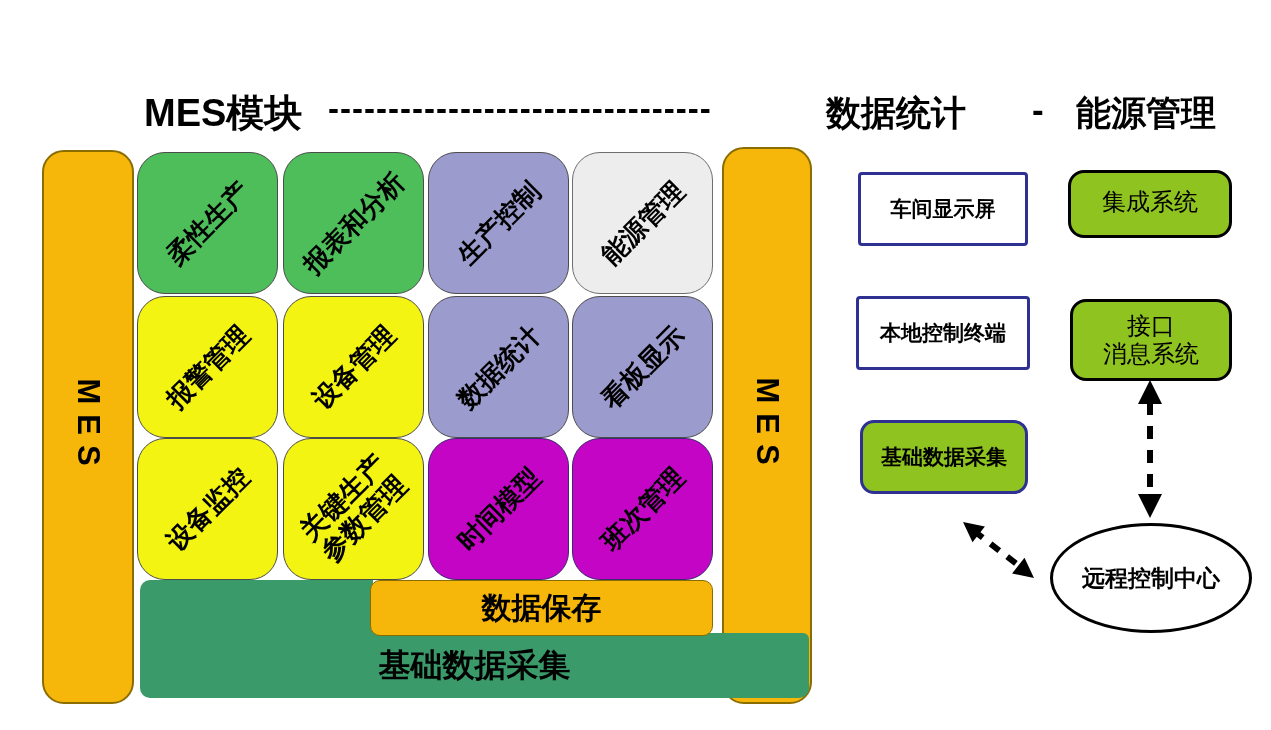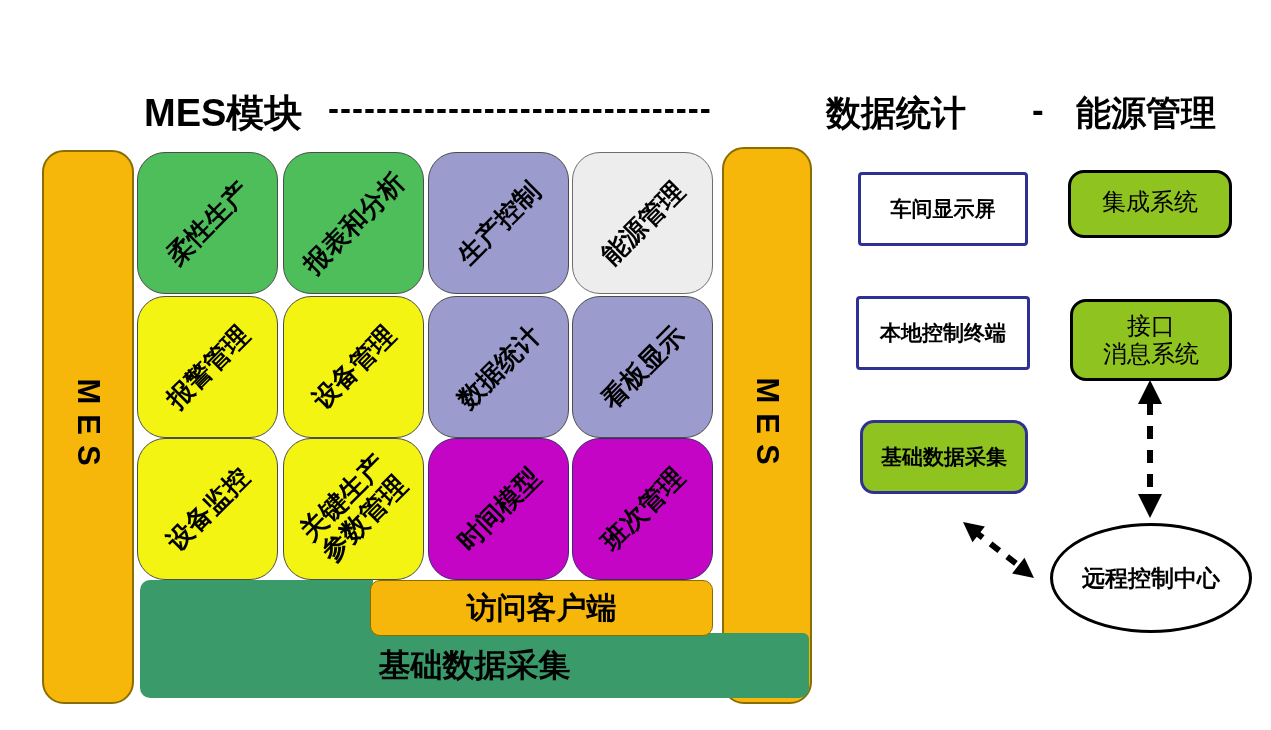--- a/index.html
+++ b/index.html
@@ -108,21 +108,21 @@
   </div>
 <div class="abs tile c-mag" style="left:428px;top:438px;">
     <span>时间模型</span>
   </div>
 <div class="abs tile c-mag" style="left:572px;top:438px;">
     <span>班次管理</span>
   </div>
 
 <div class="abs seagreen" id="green-top"></div>
 <div class="abs" id="data-save">
-  <span>访问客户端</span>
+  <span>数据保存</span>
 </div>
 <div class="abs seagreen" id="green-main">
   <span>基础数据采集</span>
 </div>
 
 <div class="abs rbox client" id="box-workshop">
   <span>车间显示屏</span>
 </div>
 <div class="abs rbox client" id="box-local">
   <span>本地控制终端</span>

